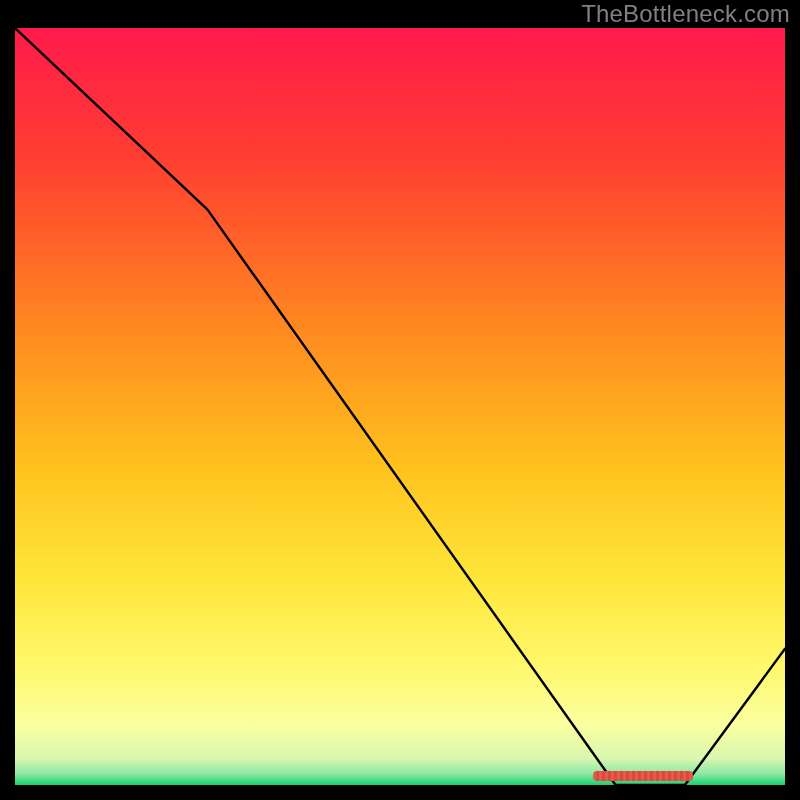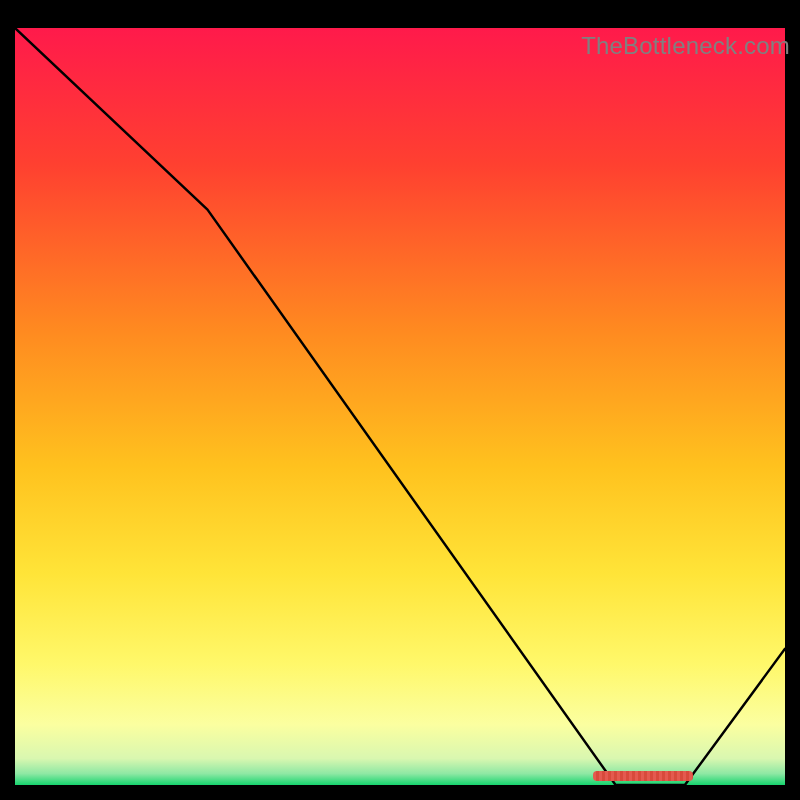--- a/index.html
+++ b/index.html
@@ -19,21 +19,20 @@
   }
   .watermark {
     position: absolute;
     top: 0;
     right: 10px;
     color: #808080;
     font-size: 24px;
     letter-spacing: 0.2px;
     z-index: 5;
     user-select: none;
-    margin-top: 32px;
   }
   .plot-area {
     position: absolute;
     left: 15px;
     top: 28px;
     width: 770px;
     height: 757px;
   }
   .plot-area svg {
     width: 100%;

